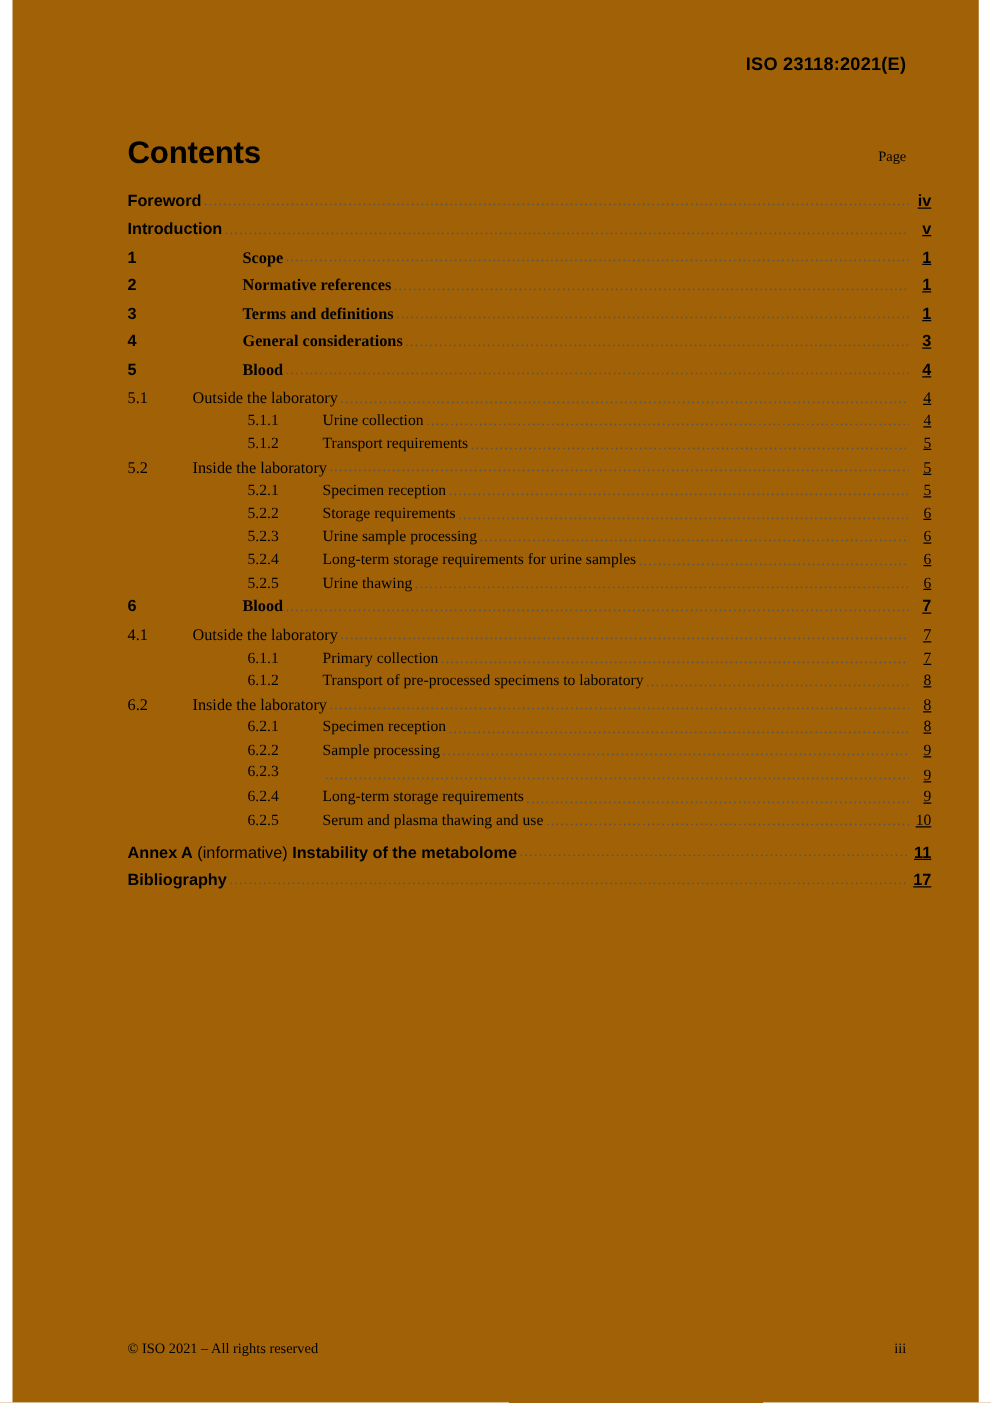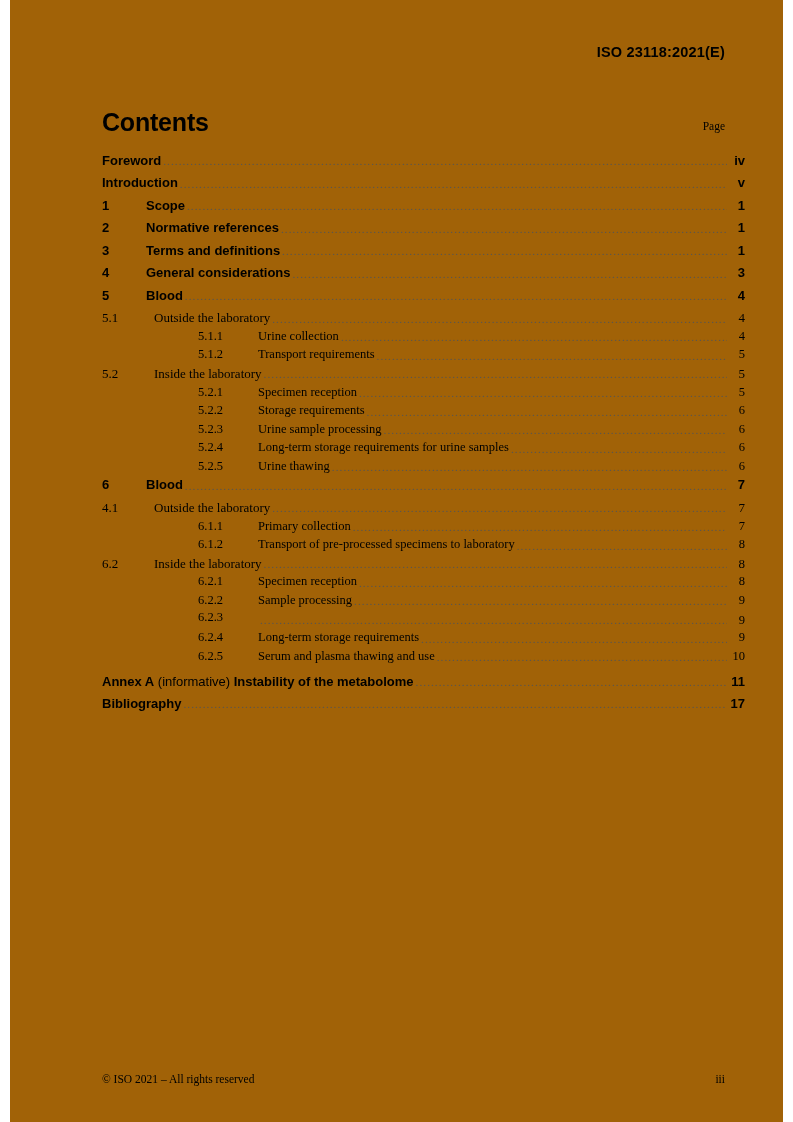--- a/index.html
+++ b/index.html
@@ -83,29 +83,30 @@
     font-size: 11px;
     letter-spacing: 1.1px;
     color: #555555;
   }
   .pageno {
     flex: 0 0 auto;
     text-align: right;
     font-family: "Liberation Serif", serif;
     font-size: 13px;
     min-width: 16px;
+    text-decoration: underline;
   }
   
   .lvl-front .title,
   .lvl-front .pageno { font-family: "Liberation Sans", sans-serif; font-weight: bold; font-size: 13px; }
   .lvl-front { margin-bottom: 6.5px; }
 
   .lvl-1 { margin-bottom: 6.5px; }
   .lvl-1 .num { font-family: "Liberation Sans", sans-serif; font-weight: bold; font-size: 13px; width: 44px; }
-  .lvl-1 .title { font-family: Liberation Sans, sans-serif; font-weight: bold; font-size: 13px; }
+  .lvl-1 .title { font-family: Liberation Serif, serif; font-weight: bold; font-size: 13px; margin-left: 48px; }
   .lvl-1 .pageno { font-family: "Liberation Sans", sans-serif; font-weight: bold; font-size: 13px; }
 
   .lvl-2 { margin-bottom: 2.6px; }
   .lvl-2 .num { width: 52px; font-size: 13px; }
   .lvl-2 .title { font-size: 13px; }
 
   .lvl-3 { margin-bottom: 2.6px; }
   .lvl-3 .num { width: 60px; margin-left: 96px; font-size: 12.5px; }
   .lvl-3 .title { font-size: 12.5px; }
   .lvl-3 .pageno { font-size: 12.5px; }

